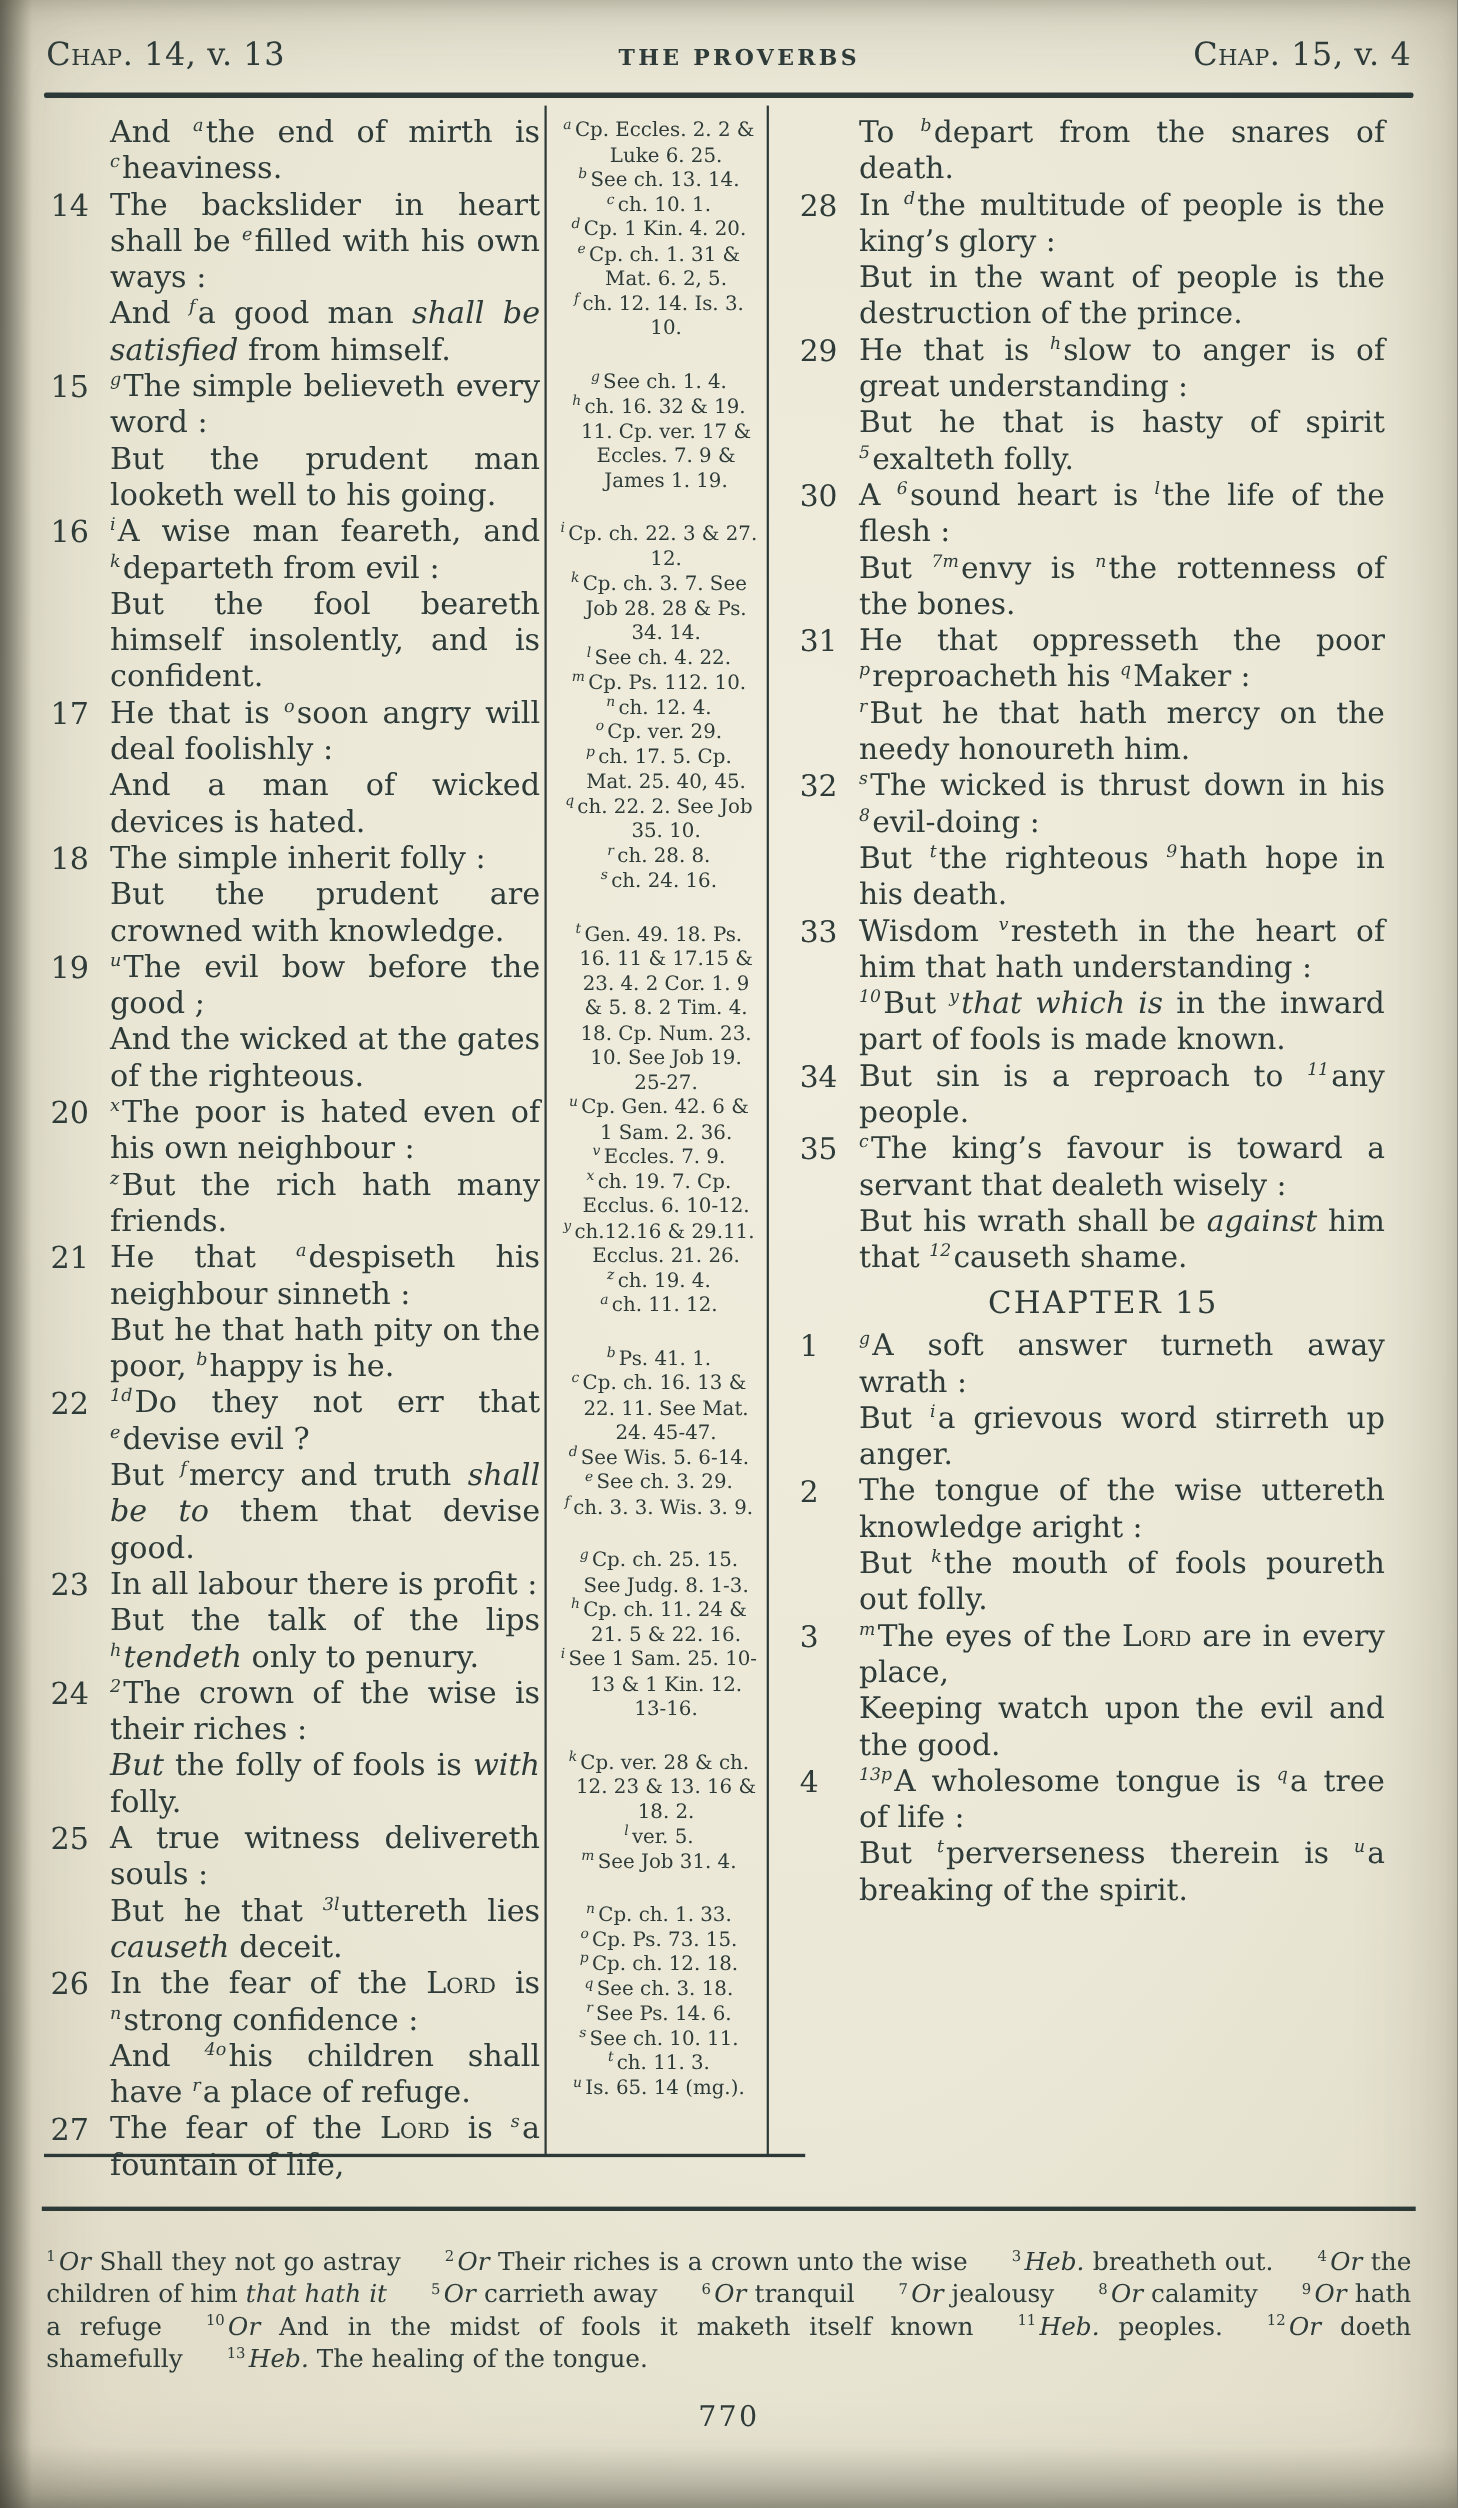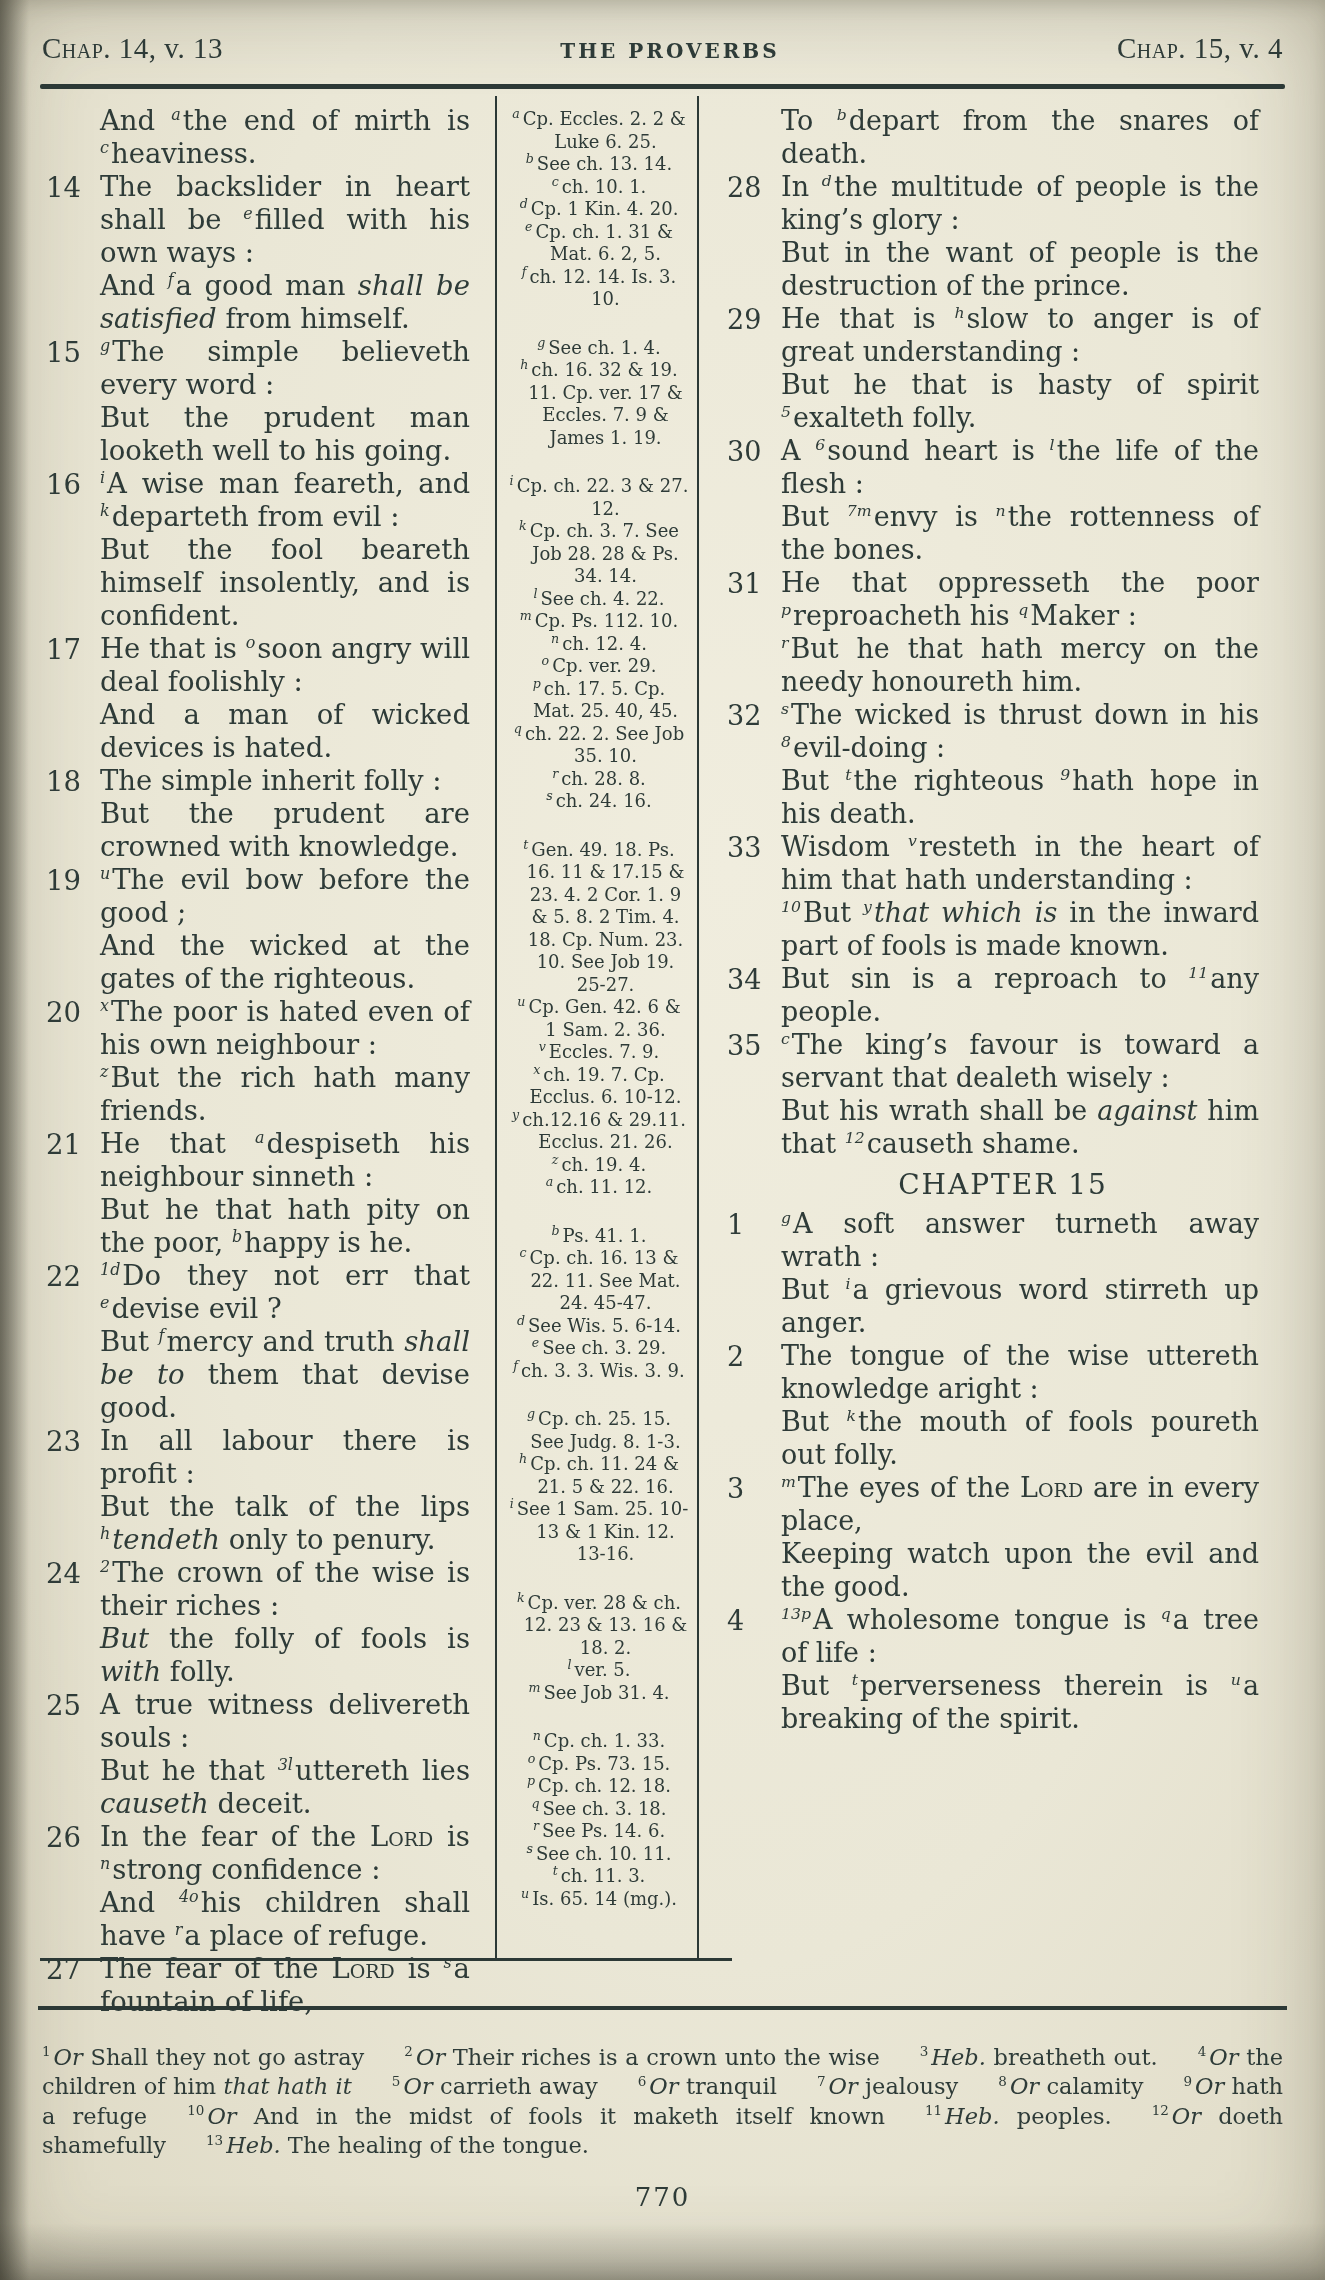--- a/index.html
+++ b/index.html
@@ -18,35 +18,35 @@
     content:"";position:absolute;inset:0;pointer-events:none;
     background:linear-gradient(90deg, rgba(25,25,18,.45), rgba(25,25,18,0) 2.2%),
                linear-gradient(0deg, rgba(25,25,18,.25), rgba(25,25,18,0) 2.5%);
   }
   
   .header{
     position:absolute;top:32px;left:42px;right:42px;
     display:flex;justify-content:space-between;align-items:baseline;
     font-size:29px;
   }
-  .header .chap{letter-spacing:.5px;font-family:Liberation Serif, serif;}
+  .header .chap{letter-spacing:.5px;}
   .header .book-title{font-size:20px;letter-spacing:3px;font-weight:600;}
   .sc{font-variant:small-caps;}
   .header-rule{
     position:absolute;top:84px;left:40px;right:40px;height:5px;
     background:#2c3936;border-radius:2px;
   }
   
   .columns{
     position:absolute;top:96px;left:40px;right:40px;height:1864px;
     display:flex;align-items:stretch;
   }
   .col-left{
     width:455px;flex:0 0 auto;box-sizing:border-box;
-    padding:8px 25px 0 2px;
+    padding:8px 4px 0 2px;
     font-size:27.5px;line-height:33px;
   }
   .col-mid{
     width:204px;flex:0 0 auto;box-sizing:border-box;
     border-left:2.5px solid #2c3936;border-right:2.5px solid #2c3936;
     padding:12px 8px 0 12px;
     font-size:18px;line-height:22.5px;
   }
   .col-right{
     flex:1 1 auto;box-sizing:border-box;

